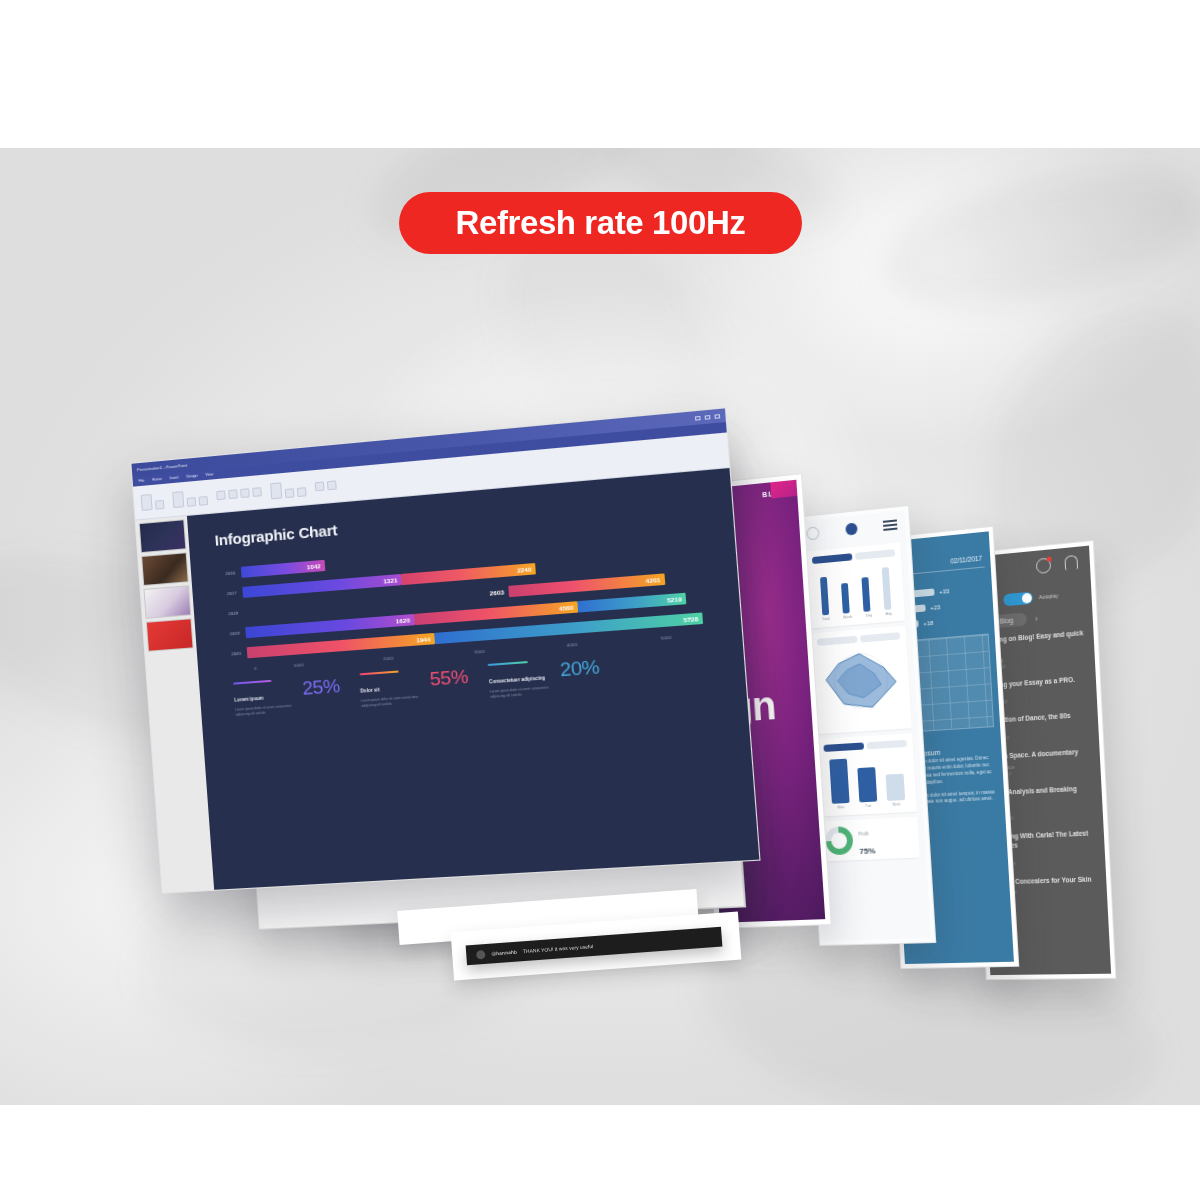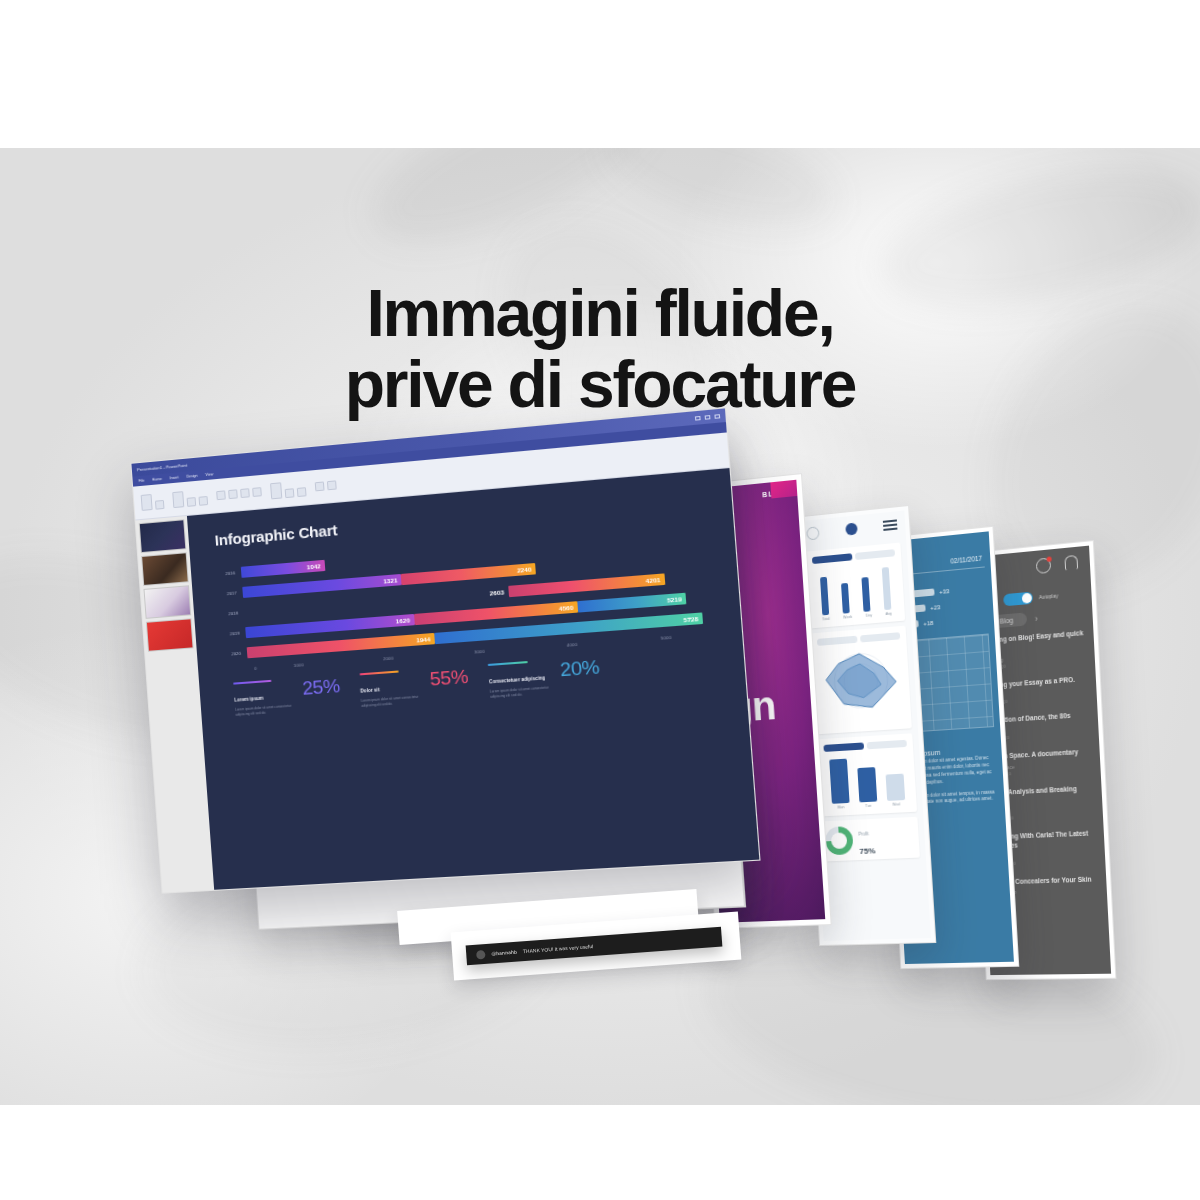--- a/index.html
+++ b/index.html
@@ -266,25 +266,24 @@
     <span class="leaf l2"></span>
     <span class="leaf l3"></span>
     <span class="leaf l4"></span>
     <span class="leaf l5"></span>
     <span class="leaf l6"></span>
     <span class="leaf l7"></span>
     <span class="leaf l8"></span>
     <span class="hl1"></span>
   </div>
 
-
-  <div class="headline">
-    <span class="l1">Immagini fluide,</span>
-    <span class="l2">prive di sfocature</span>
+  <div class="badge">
+    <span>Refresh rate 100Hz</span>
   </div>
+
 
   <div class="stack">
 
     <div class="win win6">
       <div class="blog-dark">
         <div class="bd-top">
           <span class="bd-ico">
               <i class="dot"></i>
             </span>
           <span class="bd-bell"></span>

